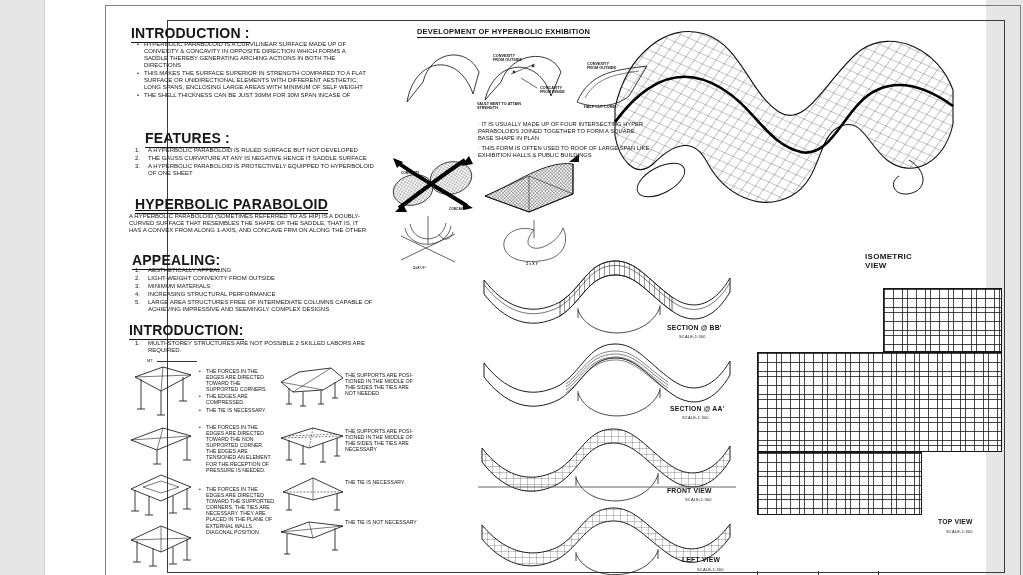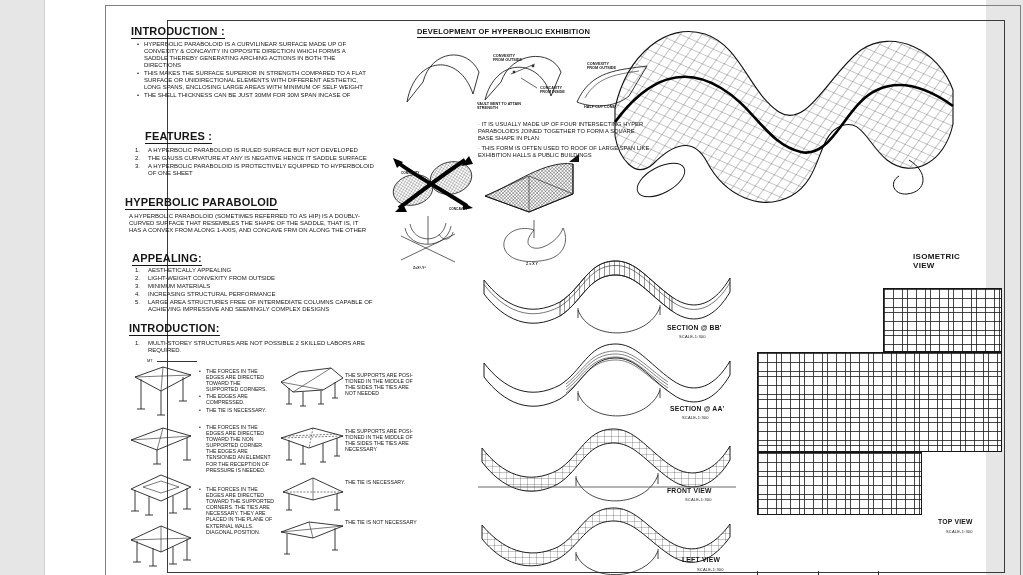--- a/index.html
+++ b/index.html
@@ -2,29 +2,29 @@
 <html><head>
 <meta charset="utf-8">
 <style>
   html,body{margin:0;padding:0;}
   body{font-family:"Liberation Sans", sans-serif; background:#e6e6e6;}
   .canvas{position:relative;width:1023px;height:575px;overflow:hidden;background:#e6e6e6;}
   .sheet{position:absolute;left:44px;top:0;width:941px;height:575px;background:#ffffff;border-left:1px solid #cfcfcf;}
   .outer-border{position:absolute;left:60px;top:5px;width:914px;height:572px;border:1px solid #808080;}
   .frame{position:absolute;left:122px;top:20px;width:836px;height:551px;border:1.5px solid #3a3a3a;}
   .t{position:absolute;color:#161616;}
-  .h{font-weight:bold;font-size:11px;letter-spacing:.2px;border-bottom:1px solid #161616;padding-bottom:1px;white-space:nowrap;text-align:center;}
+  .h{font-weight:bold;font-size:14px;letter-spacing:.2px;border-bottom:1px solid #161616;padding-bottom:1px;white-space:nowrap;text-align:center;}
   .h2{font-weight:bold;font-size:7.5px;letter-spacing:.2px;border-bottom:1px solid #161616;padding-bottom:1px;white-space:nowrap;}
   .body{font-size:6px;line-height:7px;}
   .small{font-size:5.2px;line-height:6.1px;}
   .note{font-size:5.8px;line-height:6.8px;}
   .tinyb{font-size:3.8px;line-height:4.3px;font-weight:bold;}
   .eq{font-size:3.6px;font-weight:bold;}
   .cap{font-size:6.8px;font-weight:bold;letter-spacing:.2px;white-space:nowrap;}
-  .capL{font-size:8px;font-weight:bold;letter-spacing:.3px;line-height:9px;margin-left:48px;}
+  .capL{font-size:8px;font-weight:bold;letter-spacing:.3px;line-height:9px;}
   .scale{font-size:4px;letter-spacing:.2px;white-space:nowrap;}
   .row{display:flex;gap:3px;margin-bottom:1px;}
   .mk{flex:0 0 6px;text-align:center;}
   .nm{flex:0 0 10px;}
   .gx{flex:1;}
   svg{position:absolute;overflow:visible;}
   .tv{position:absolute;background:
       repeating-linear-gradient(to right, rgba(25,25,25,.8) 0 .6px, transparent .6px 4.6px),
       repeating-linear-gradient(to bottom, rgba(25,25,25,.8) 0 .6px, transparent .6px 4.6px),#fff;
       border:1.2px solid #161616;box-sizing:border-box;}
@@ -65,21 +65,21 @@
       <div class="row">
           <span class="nm">2.</span>
           <span class="gx">THE GAUSS CURVATURE AT ANY IS NEGATIVE HENCE IT SADDLE SURFACE</span>
         </div>
       <div class="row">
           <span class="nm">3.</span>
           <span class="gx">A HYPERBOLIC PARABOLOID IS PROTECTIVELY EQUIPPED TO HYPERBOLOID OF ONE SHEET</span>
         </div>
     </div>
 
-    <div class="t h" style="left:80px;top:196px;">HYPERBOLIC PARABOLOID</div>
+    <div class="t h" style="left:90px;top:196px;text-decoration:underline;">HYPERBOLIC PARABOLOID</div>
     <div class="t body" style="left:84px;top:213px;width:238px;">A HYPERBOLIC PARABOLOID (SOMETIMES REFERRED TO AS HIP) IS A DOUBLY-CURVED SURFACE THAT RESEMBLES THE SHAPE OF THE SADDLE, THAT IS, IT HAS A CONVEX FROM ALONG 1-AXIS, AND CONCAVE FRM ON ALONG THE OTHER</div>
 
     <div class="t h" style="left:87px;top:252px;">APPEALING:</div>
     <div class="t body" style="left:90px;top:267px;width:258px;">
       <div class="row">
           <span class="nm">1.</span>
           <span class="gx">AESTHETICALLY APPEALING</span>
         </div>
       <div class="row">
           <span class="nm">2.</span>

